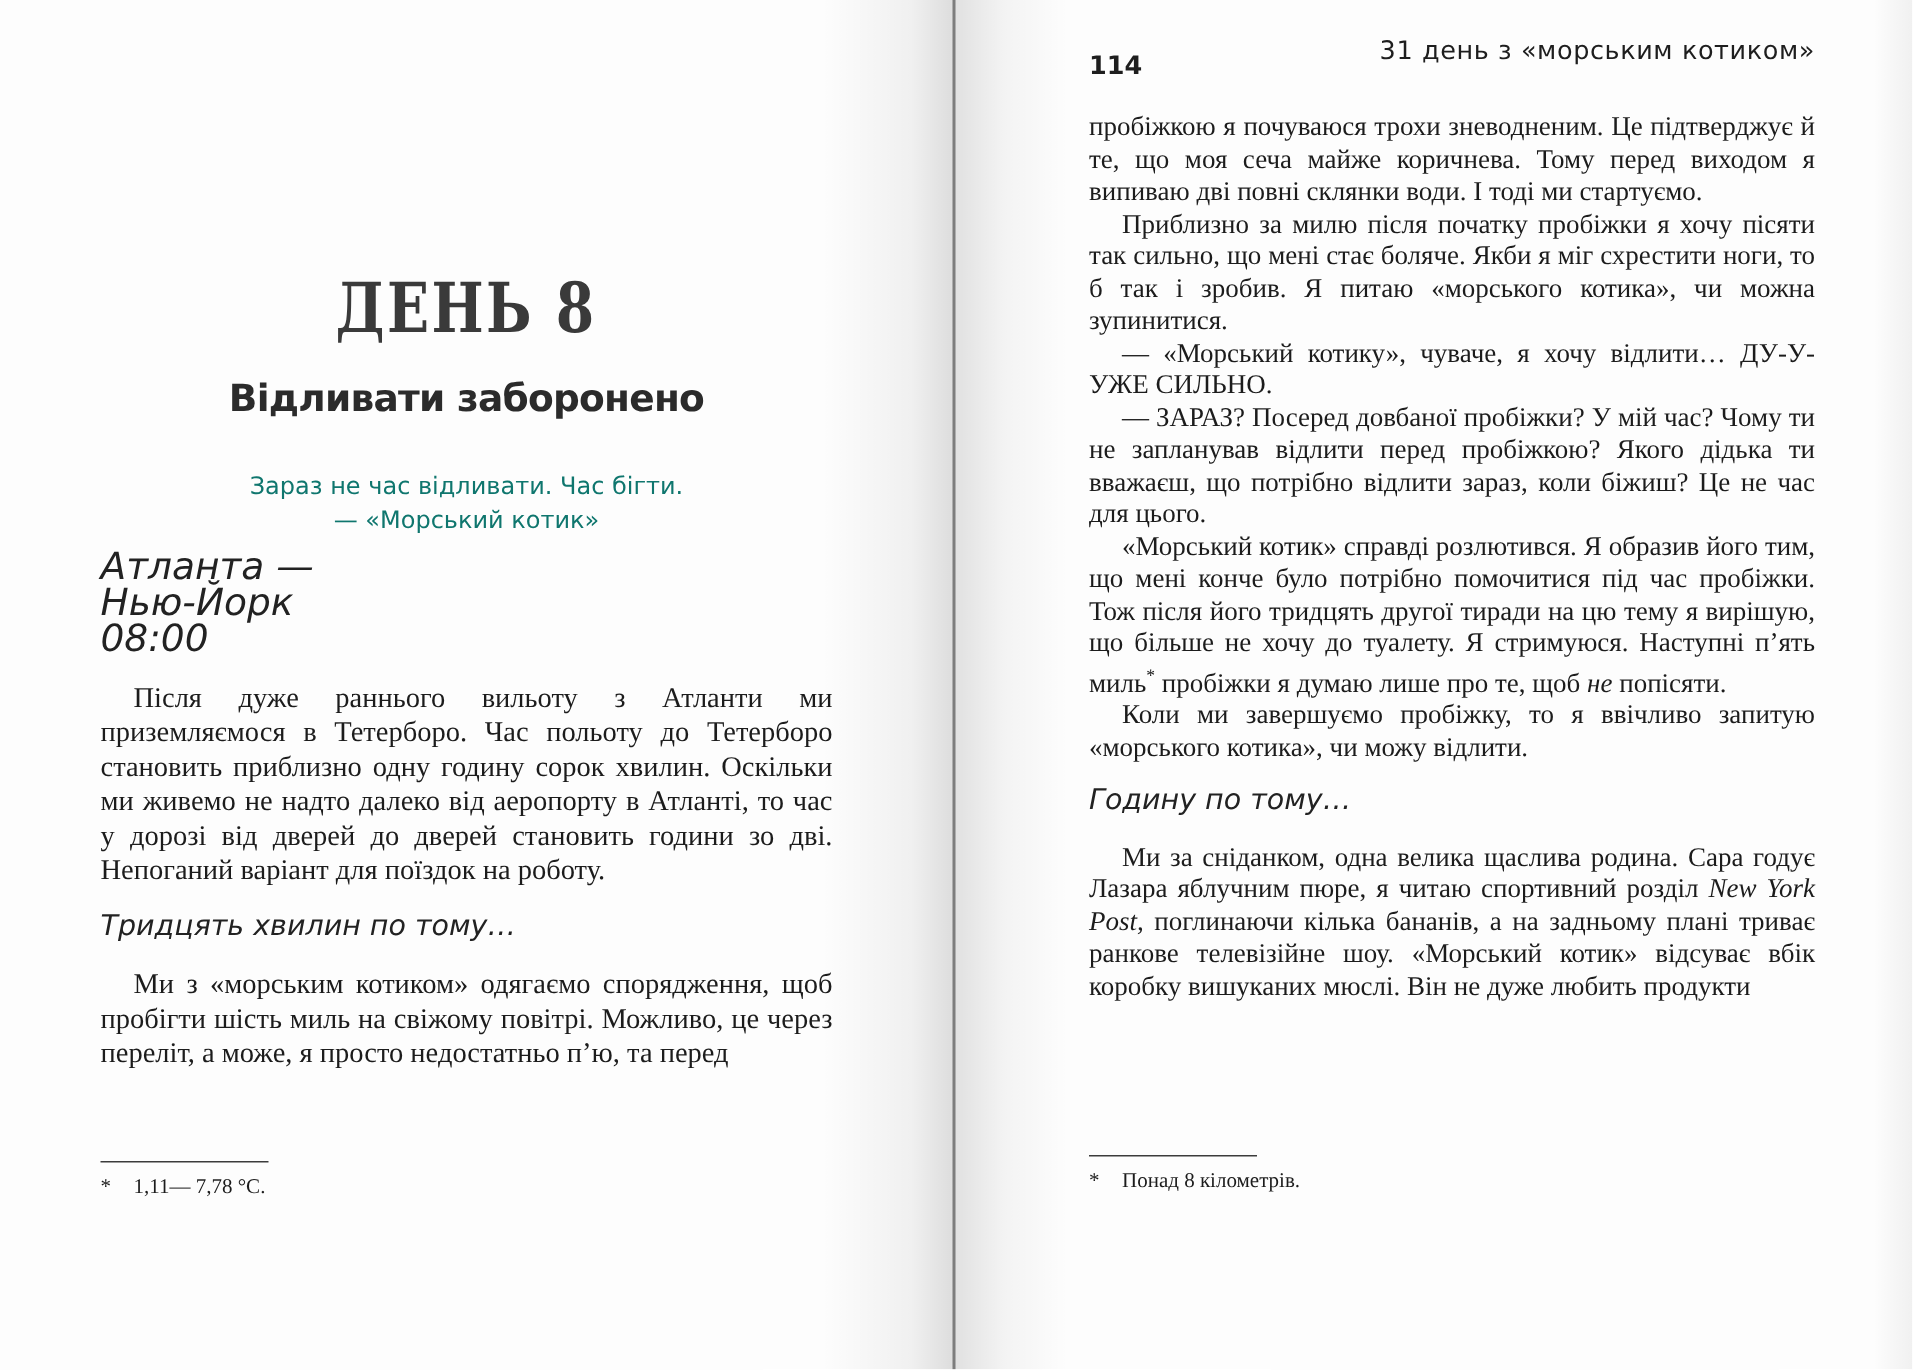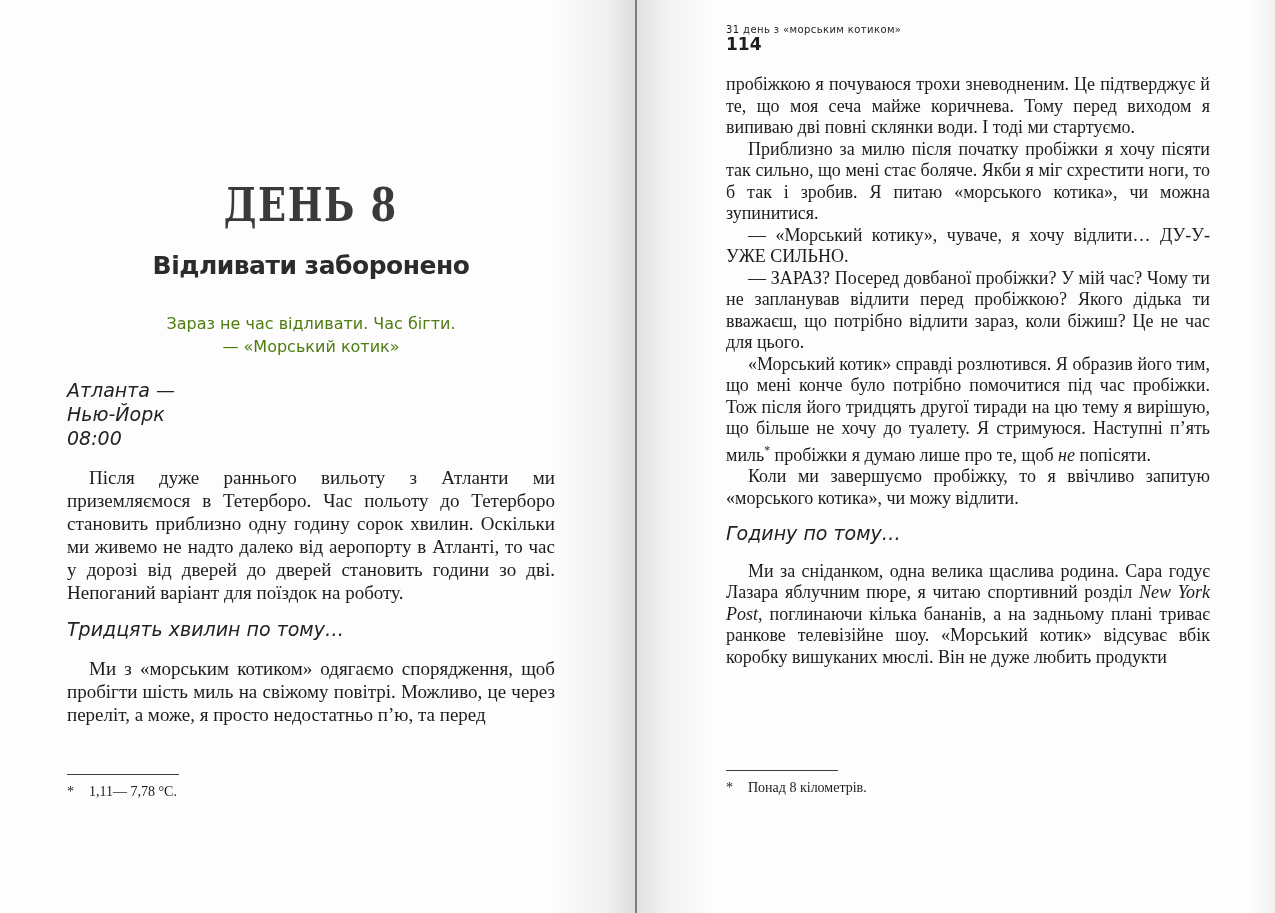--- a/index.html
+++ b/index.html
@@ -33,42 +33,42 @@
     font-family:"DejaVu Serif", serif; font-weight:bold;
     font-size:46px; line-height:1.1; letter-spacing:2px; color:#3a3a3a;
   }
   .chapter-title {
     margin-top:20px; text-align:center;
     font-family:"DejaVu Sans", sans-serif; font-weight:bold;
     font-size:25px; color:#2b2b2b; letter-spacing:-0.5px;
   }
   .epigraph {
     margin-top:32px; text-align:center;
-    font-family:"DejaVu Sans", sans-serif; font-size:16px; line-height:23px; color:#4d7c0f;
+    font-family:"DejaVu Sans", sans-serif; font-size:16px; line-height:23px; color:#0f766e;
   }
   .hand { font-family:"DejaVu Sans", sans-serif; font-style:italic; color:#222222; }
-  .hand-note { margin-top:20px; font-size:19px; line-height:24px; }
+  .hand-note { margin-top:8px; font-size:25px; line-height:24px; }
   .body-left  { font-size:19px; line-height:23px; text-align:justify; }
   .body-right { font-size:18px; line-height:21.5px; text-align:justify; }
   .para { margin:0; }
   .para.indent { text-indent:22px; }
   .body-left .para.first { margin-top:16px; }
   .interlude { font-size:19px; margin:14px 0 16px 0; }
   .seg-italic { font-style:italic; }
   .seg-sup { vertical-align:super; font-size:0.65em; }
 
   
   .page-header { position:relative; padding-top:24px; height:24px; }
   .page-number {
     position:absolute; left:0; top:34px;
     font-family:"DejaVu Sans", sans-serif; font-weight:bold; font-size:17px; color:#1e1e1e;
   }
   .running-title {
-    text-align:left; font-family:"DejaVu Sans", sans-serif;
-    font-size:10px; letter-spacing:0.4px; color:#1e1e1e;
+    text-align:right; font-family:"DejaVu Sans", sans-serif;
+    font-size:17px; letter-spacing:0.4px; color:#1e1e1e;
   }
   .body-right-wrap { margin-top:26px; }
 
   
   .footnote { position:absolute; left:0; width:100%; font-size:14px; color:#1c1c1c; }
   .footnote-left  { top:774px; }
   .footnote-right { top:770px; }
   .footnote-rule { width:112px; border-top:1.5px solid #3c3c3c; margin-bottom:9px; }
   .footnote-row { display:flex; }
   .footnote-marker { width:22px; flex:0 0 22px; }

